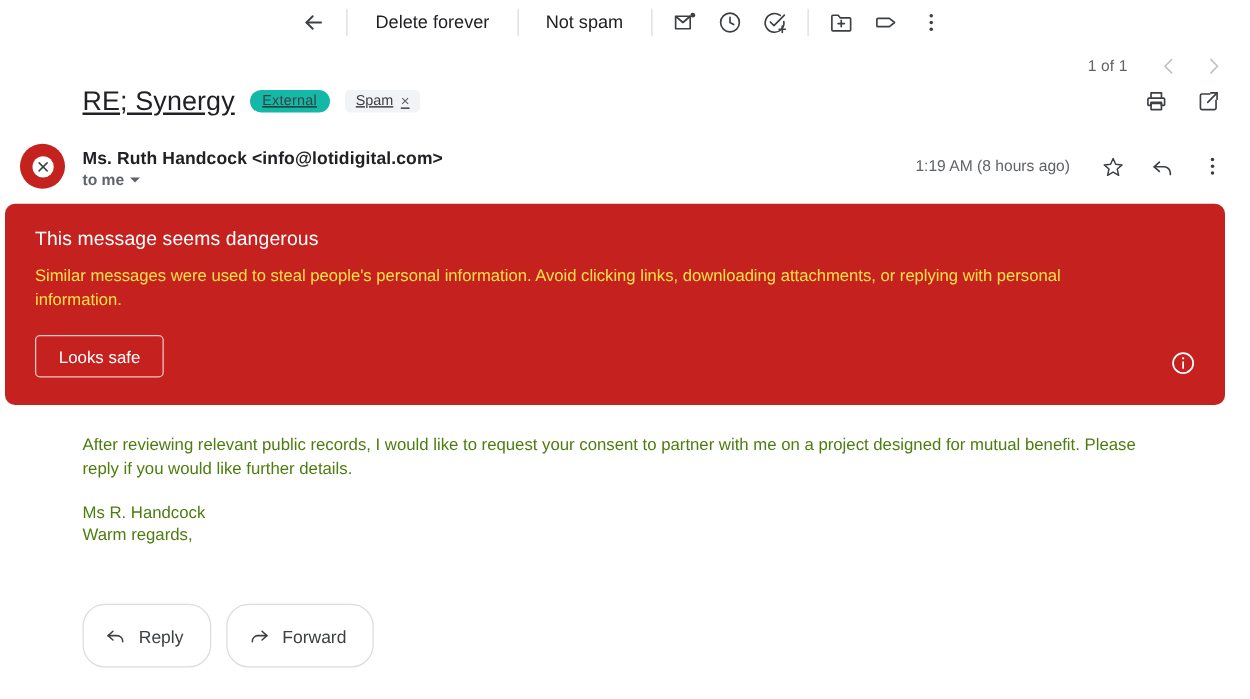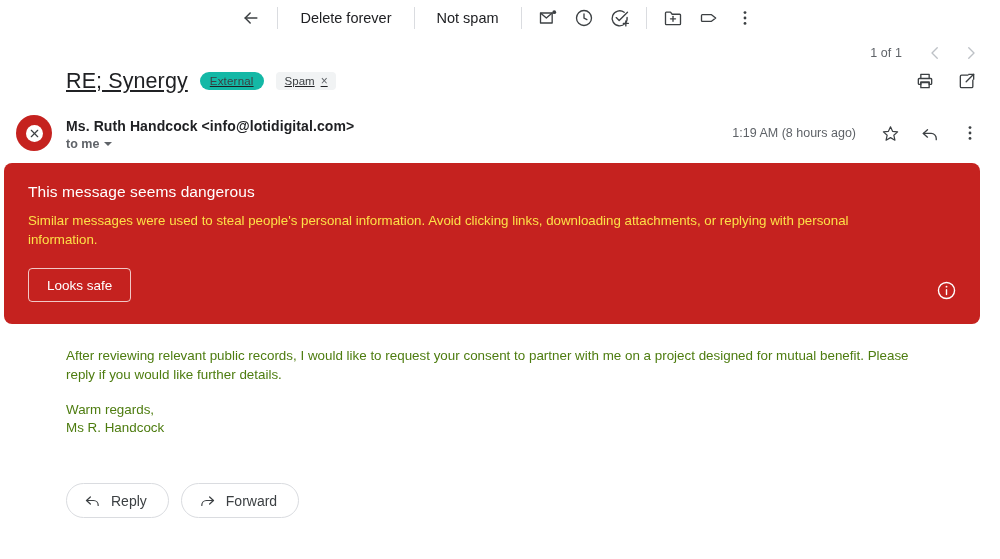--- a/index.html
+++ b/index.html
@@ -214,21 +214,21 @@
   
   .action-row {
     display: flex;
     gap: 12px;
     padding: 46px 20px 0 66px;
   }
   .pill {
     display: inline-flex;
     align-items: center;
     gap: 10px;
-    height: 35px;
+    height: 51px;
     padding: 0 21px 0 17px;
     border: 1px solid #dadce0;
     border-radius: 18px;
     font-size: 14px;
     color: #3c4043;
     background: #fff;
     cursor: pointer;
   }
   svg { display: block; }
 </style>
@@ -429,22 +429,22 @@
         <circle cx="12" cy="12" r="9.2"></circle>
         <line x1="12" y1="11" x2="12" y2="16.5"></line>
         <circle cx="12" cy="7.6" r="1.05" fill="#ffffff" stroke="none"></circle>
       </svg>
     </span>
   </div>
 </div>
 
 <div class="message-body">
   <div class="msg-para">After reviewing relevant public records, I would like to request your consent to partner with me on a project designed for mutual benefit. Please reply if you would like further details.</div>
+  <div class="sig-line">Ms R. Handcock</div>
   <div class="sig-line">Warm regards,</div>
-  <div class="sig-line">Ms R. Handcock</div>
 </div>
 
 <div class="action-row">
   <div class="pill">
     <span>
       <svg width="17" height="17" viewBox="0 0 24 24" fill="none" stroke="#3c4043" stroke-width="1.7" stroke-linecap="round" stroke-linejoin="round">
         <polyline points="9,7 3.5,12 9,17"></polyline>
         <path d="M3.5 12h10a6.5 6.5 0 0 1 6.5 6.5V19"></path>
       </svg>
     </span>

